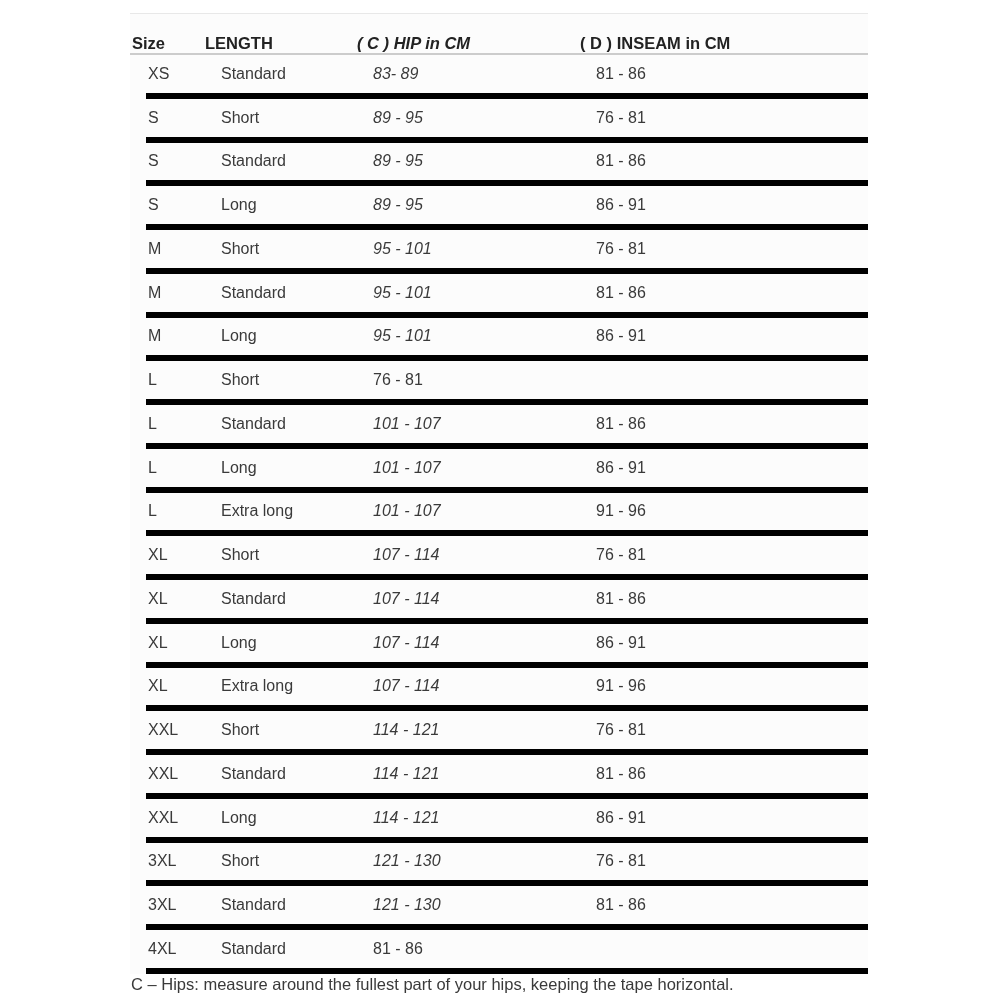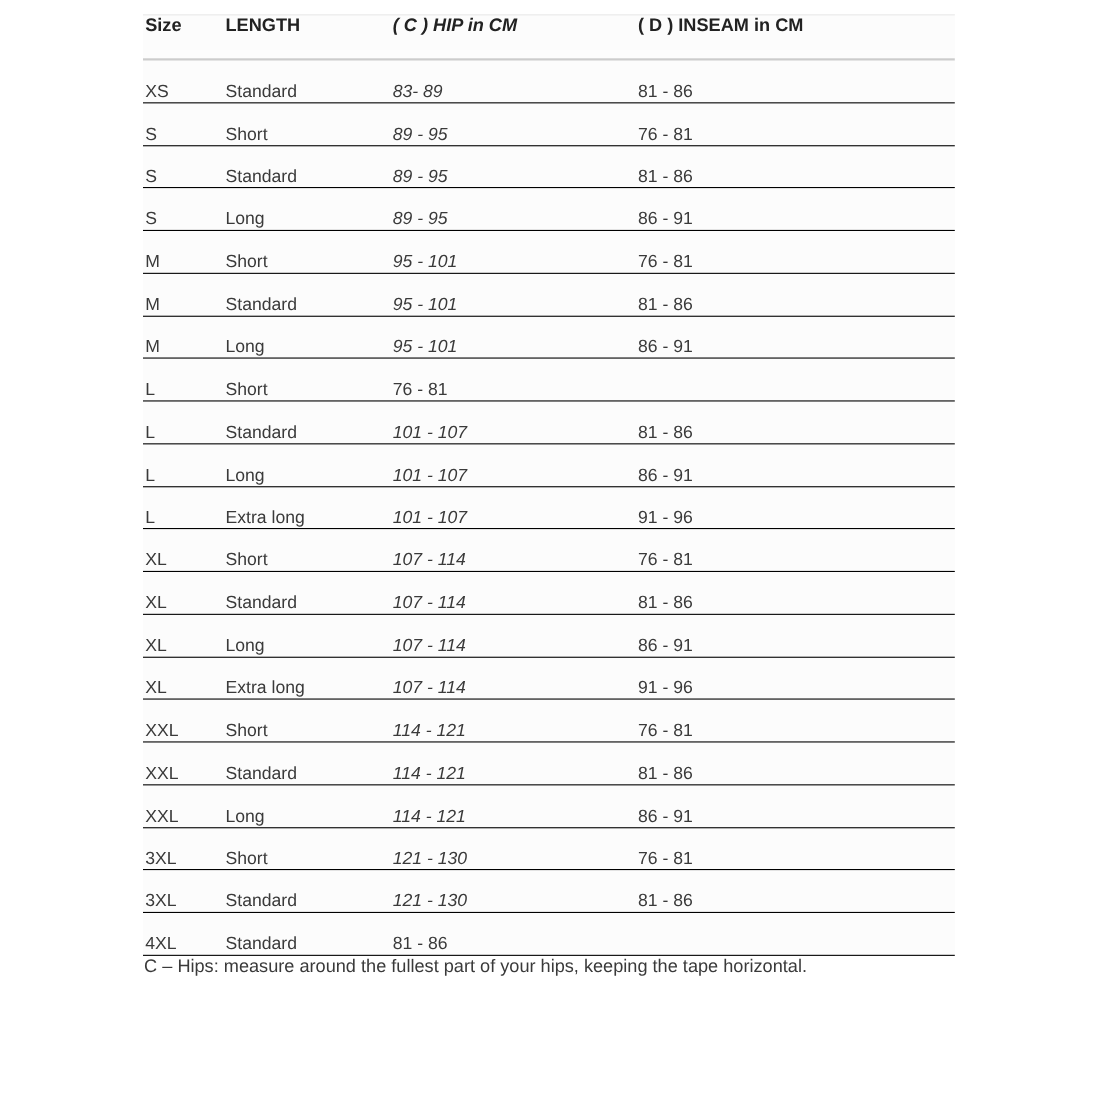--- a/index.html
+++ b/index.html
@@ -18,32 +18,33 @@
     width: 738px;
   }
   .size-table {
     background: #fcfcfc;
     border-top: 1px solid #e8e8e8;
     color: #3a3a3a;
     font-size: 16px;
   }
   .thead-row {
     display: flex;
-    align-items: flex-start;
+    align-items: flex-end;
     height: 39px;
     border-bottom: 2px solid #cccccc;
     font-weight: 700;
     font-size: 16.5px;
     color: #222222;
   }
   .trow {
     display: flex;
-    align-items: flex-end;
+    align-items: center;
     height: 37.75px;
-    border-bottom: 1px solid #000000;
+    border-bottom: 6px solid #000000;
+    margin-left: 16px;
   }
   .c-size   { width: 73px;  padding-left: 2px; }
   .c-length { width: 152px; }
   .c-hip    { width: 223px; font-style: italic; }
   .c-inseam { flex: 1; }
   .section-heading {
     margin: 27px 0 18px 0;
     font-size: 28px;
     line-height: 32px;
     font-weight: 700;

